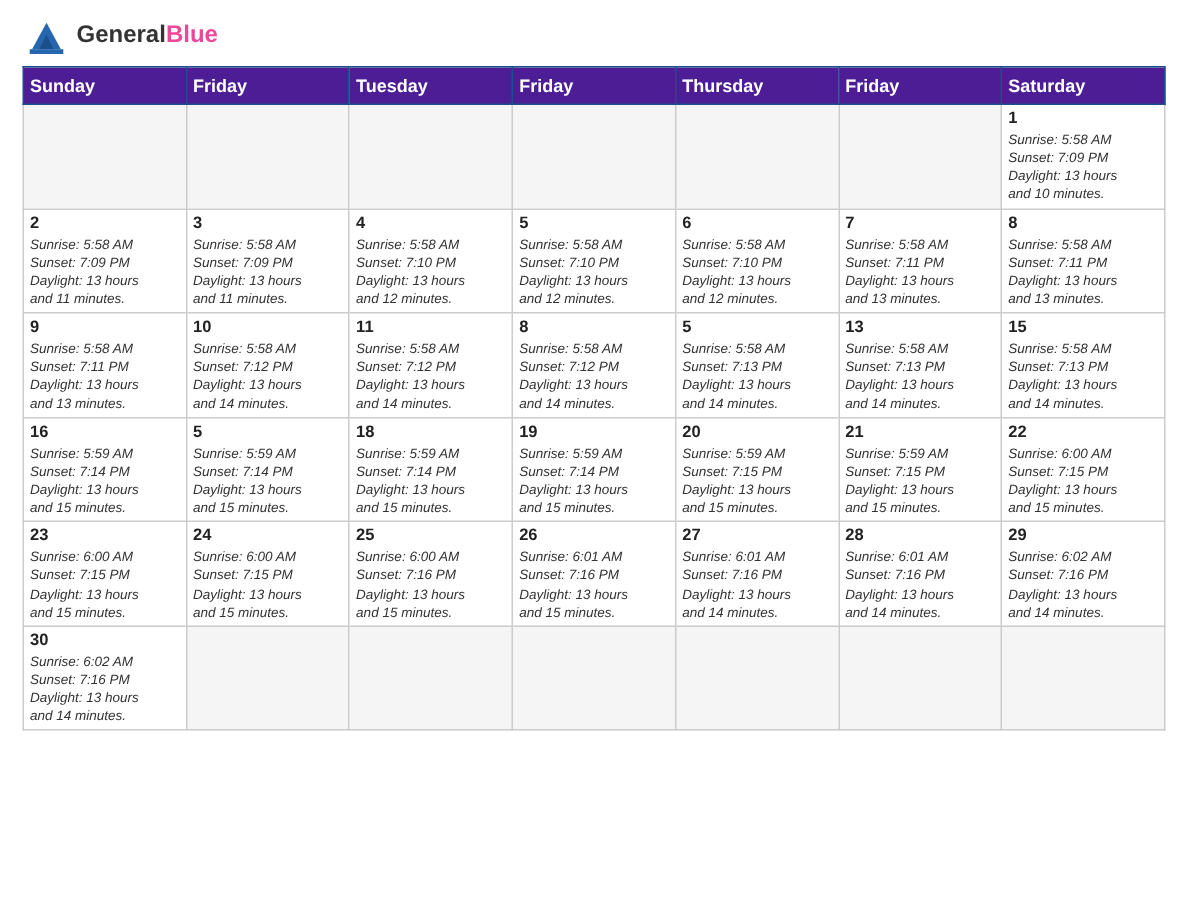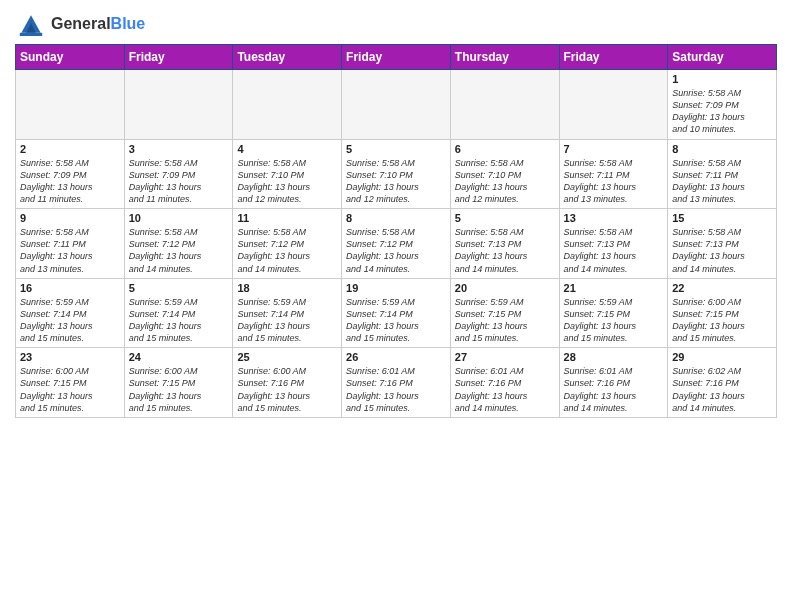--- a/index.html
+++ b/index.html
@@ -36,21 +36,21 @@
     .location {
       font-size: 14px;
       color: #444;
     }
     .calendar {
       width: 100%;
       border-collapse: collapse;
       border: 1px solid #bbb;
     }
     .calendar th {
-      background-color: #a21caf;
+      background-color: #4c1d95;
       color: #fff;
       font-size: 12px;
       font-weight: bold;
       padding: 5px 4px;
       text-align: left;
       border: 1px solid #1a4f8a;
     }
     .calendar td {
       border: 1px solid #ccc;
       vertical-align: top;
@@ -81,21 +81,21 @@
 <body>
 
 <div class="header-area">
   <div class="logo">
     <svg class="logo-icon" viewBox="0 0 40 34" xmlns="http://www.w3.org/2000/svg">
       <polygon points="8,28 20,6 32,28" fill="#2566ae"></polygon>
       <polygon points="14,28 20,16 26,28" fill="#1a4f8a"></polygon>
       <rect x="6" y="28" width="28" height="4" fill="#2566ae"></rect>
     </svg>
     <div>
-      <div style="font-size:16px;font-weight:bold;color:#333;">General<span style="color:#3b82f6;margin-top:16px;">Blue</span></div>
+      <div style="font-size:16px;font-weight:bold;color:#333;">General<span style="color:#ec4899;margin-top:16px;">Blue</span></div>
     </div>
   </div>
   <div class="title-area">
     <div class="month-title"></div>
     <div class="location"></div>
   </div>
 </div>
 
 <table class="calendar">
   <thead>
@@ -322,14 +322,29 @@
 and 14 minutes.</div>
         </td>
         <td>
           <span class="day-number">29</span>
           <div class="day-info" style="white-space: pre-line;">Sunrise: 6:02 AM
 Sunset: 7:16 PM
 Daylight: 13 hours
 and 14 minutes.</div>
         </td>
       </tr>
+      <tr>
+        <td>
+          <span class="day-number">30</span>
+          <div class="day-info" style="white-space: pre-line;">Sunrise: 6:02 AM
+Sunset: 7:16 PM
+Daylight: 13 hours
+and 14 minutes.</div>
+        </td>
+        <td class="empty"></td>
+        <td class="empty"></td>
+        <td class="empty"></td>
+        <td class="empty"></td>
+        <td class="empty"></td>
+        <td class="empty"></td>
+      </tr>
     </tbody>
 </table>
 
 </body></html>

